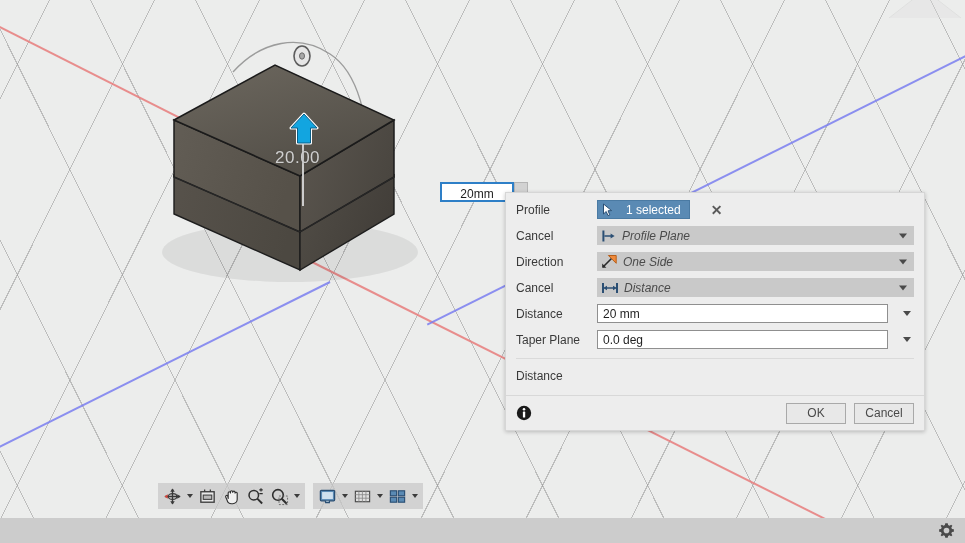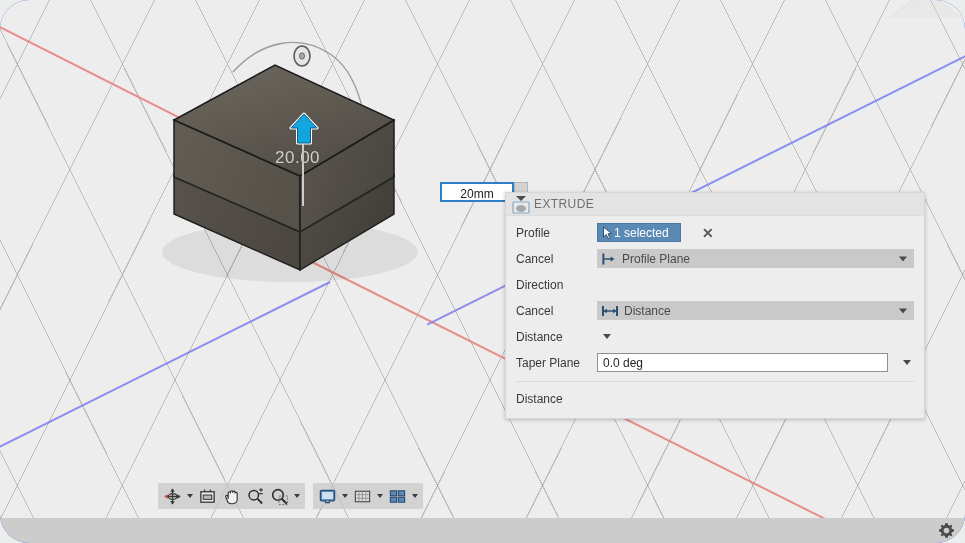--- a/index.html
+++ b/index.html
@@ -12,21 +12,20 @@
     font-family: "Liberation Sans", sans-serif;
     background: #eceded;
   }
 
   #app {
     position: relative;
     width: 965px;
     height: 543px;
     overflow: hidden;
     background: #1d4ed8;
-    border-radius: 29px;
   }
 
   
   #viewport {
     position: absolute;
     left: 0; top: 0;
     width: 965px;
     height: 518px;
     overflow: hidden;
     background: #ecedec;
@@ -175,20 +174,21 @@
   }
   .field {
     flex: 1;
     height: 19px;
     background: #c9c9c9;
     display: flex;
     align-items: center;
     position: relative;
     padding-left: 4px;
     box-sizing: border-box;
+    font-style: italic;
   }
   .field-text { color: #4b4b4b; font-size: 12px; margin-left: 5px; }
   .field-caret {
     position: absolute;
     right: 7px; top: 50%;
     transform: translateY(-50%);
     width: 0; height: 0;
     border-left: 4px solid transparent;
     border-right: 4px solid transparent;
     border-top: 5px solid #4a4a4a;
@@ -226,21 +226,21 @@
     height: 19px;
     min-width: 84px;
     display: inline-flex;
     align-items: center;
     padding: 0 8px 0 4px;
     color: #ffffff;
     font-size: 12px;
     border: 1px solid #4a7aa3;
     box-sizing: border-box;
   }
-  #profile-select-label { margin-left: 0; }
+  #profile-select-label { margin-left: 12px; }
   #profile-clear-btn {
     margin-left: 12px;
     color: #5a5a5a;
     font-size: 14px;
     font-weight: bold;
     cursor: pointer;
     line-height: 1;
   }
 
   #dialog-separator {
@@ -487,28 +487,20 @@
         </div>
         <div class="nav-caret">
             <i></i>
           </div>
       </div>
     </div>
   </div>
 
   <div id="extrude-dialog">
 
-    <div id="dialog-header">
-      <svg id="dialog-pin" viewBox="0 0 18 20">
-        <path d="M4 2 L14 2 L9 7 Z" fill="#4a4a4a"></path>
-        <rect x="1" y="8" width="16" height="11" rx="1" fill="#e9e9e9" stroke="#8aa9c4" stroke-width="1.2"></rect>
-        <ellipse cx="9" cy="14.5" rx="5" ry="3.4" fill="#a8a8a8"></ellipse>
-      </svg>
-      <span>EXTRUDE</span>
-    </div>
 
     <div id="dialog-body">
 
       <div class="row">
         <div class="row-label">Profile</div>
         <div id="profile-select-btn">
           <svg width="12" height="14" viewBox="0 0 12 14">
             <path d="M1.5 1 L1.5 11 L4.2 8.5 L6 12.6 L7.8 11.8 L6 7.8 L9.6 7.6 Z" fill="#ffffff" stroke="#2b4f74" stroke-width="1"></path>
           </svg>
           <span id="profile-select-label">1 selected</span>
@@ -524,58 +516,78 @@
             <path d="M3.4 7 L12 7" stroke="#2b4f74" stroke-width="1.5"></path>
             <path d="M13.6 7 L9.6 4.6 L9.6 9.4 Z" fill="#2b4f74"></path>
           </svg>
           <span class="field-text">Profile Plane</span>
           <span class="field-caret"></span>
         </div>
       </div>
 
       <div class="row">
         <div class="row-label">Direction</div>
+        <div class="field">
+          <svg width="17" height="15" viewBox="0 0 17 15">
+            <path d="M2 13 L12.5 2.5" stroke="#2b2b2b" stroke-width="1.6"></path>
+            <path d="M1.2 13.8 L1.2 9.6 L5.4 13.8 Z" fill="#2b2b2b"></path>
+            <path d="M7.4 1.5 L15.2 1.5 L15.2 9.3 Z" fill="#ef8a3c" stroke="#b85f18" stroke-width="1"></path>
+          </svg>
+          <span class="field-text">One Side</span>
+          <span class="field-caret"></span>
+        </div>
       </div>
 
       <div class="row">
         <div class="row-label">Cancel</div>
         <div class="field">
           <svg width="18" height="14" viewBox="0 0 18 14">
             <path d="M2 2 L2 12 M16 2 L16 12" stroke="#2b4f74" stroke-width="2"></path>
             <path d="M3.5 7 L14.5 7" stroke="#2b4f74" stroke-width="1.5"></path>
             <path d="M2.2 7 L6 4.8 L6 9.2 Z" fill="#2b4f74"></path>
             <path d="M15.8 7 L12 4.8 L12 9.2 Z" fill="#2b4f74"></path>
           </svg>
           <span class="field-text">Distance</span>
           <span class="field-caret"></span>
         </div>
       </div>
 
       <div class="row">
         <div class="row-label">Distance</div>
+        <div class="field-input" title="Distance">20 mm</div>
         <span class="input-caret">
             <i></i>
           </span>
       </div>
 
       <div class="row">
         <div class="row-label">Taper Plane</div>
         <div class="field-input" title="Taper Angle">0.0 deg</div>
         <span class="input-caret">
             <i></i>
           </span>
       </div>
 
       <div id="dialog-separator"></div>
 
       <div class="row">
         <div class="row-label">Distance</div>
       </div>
     </div>
 
+    <div id="dialog-footer">
+      <svg id="info-icon" viewBox="0 0 16 16">
+        <circle cx="8" cy="8" r="7.2" fill="#1a1a1a"></circle>
+        <circle cx="8" cy="4.3" r="1.25" fill="#ffffff"></circle>
+        <rect x="6.9" y="6.6" width="2.3" height="6" rx="0.6" fill="#ffffff"></rect>
+      </svg>
+      <div id="footer-spacer"></div>
+      <div class="dlg-btn">OK</div>
+      <div class="dlg-btn">Cancel</div>
+    </div>
   </div>
 
   <div id="status-bar">
     <svg id="status-gear" viewBox="0 0 18 18">
       <path d="M9 1.2 L10.3 1.2 L10.7 3.2 L12.2 3.9 L13.9 2.8 L15.2 4.1 L14.1 5.8 L14.8 7.3 L16.8 7.7 L16.8 9 L16.8 10.3 L14.8 10.7 L14.1 12.2 L15.2 13.9 L13.9 15.2 L12.2 14.1 L10.7 14.8 L10.3 16.8 L9 16.8 L7.7 16.8 L7.3 14.8 L5.8 14.1 L4.1 15.2 L2.8 13.9 L3.9 12.2 L3.2 10.7 L1.2 10.3 L1.2 9 L1.2 7.7 L3.2 7.3 L3.9 5.8 L2.8 4.1 L4.1 2.8 L5.8 3.9 L7.3 3.2 L7.7 1.2 Z" fill="#4a4a4a"></path>
       <circle cx="9" cy="9" r="3" fill="#cccccc"></circle>
     </svg>
   </div>
 
 </div>

